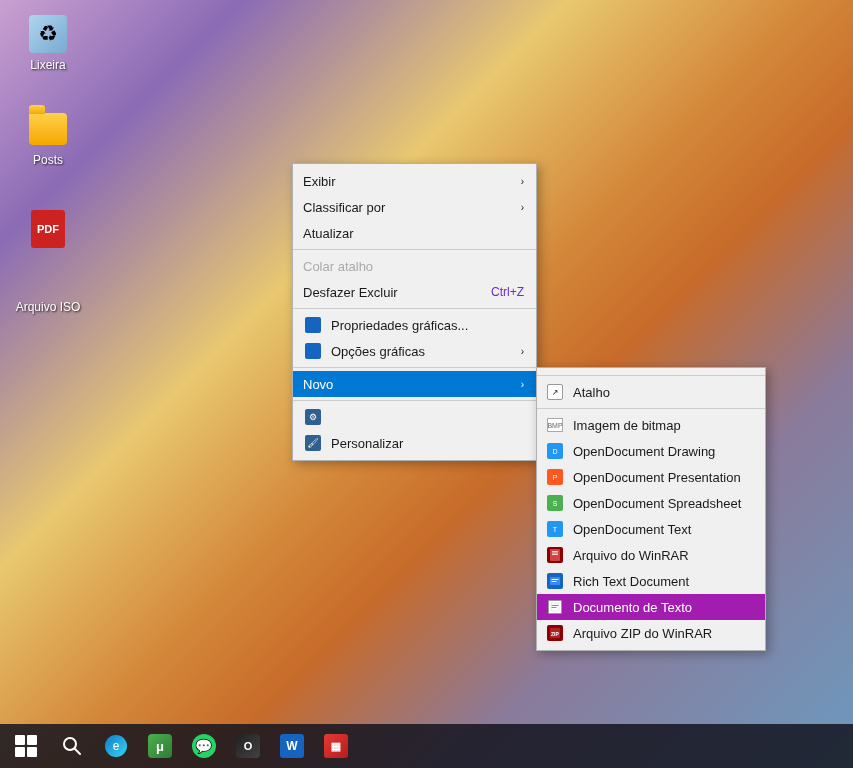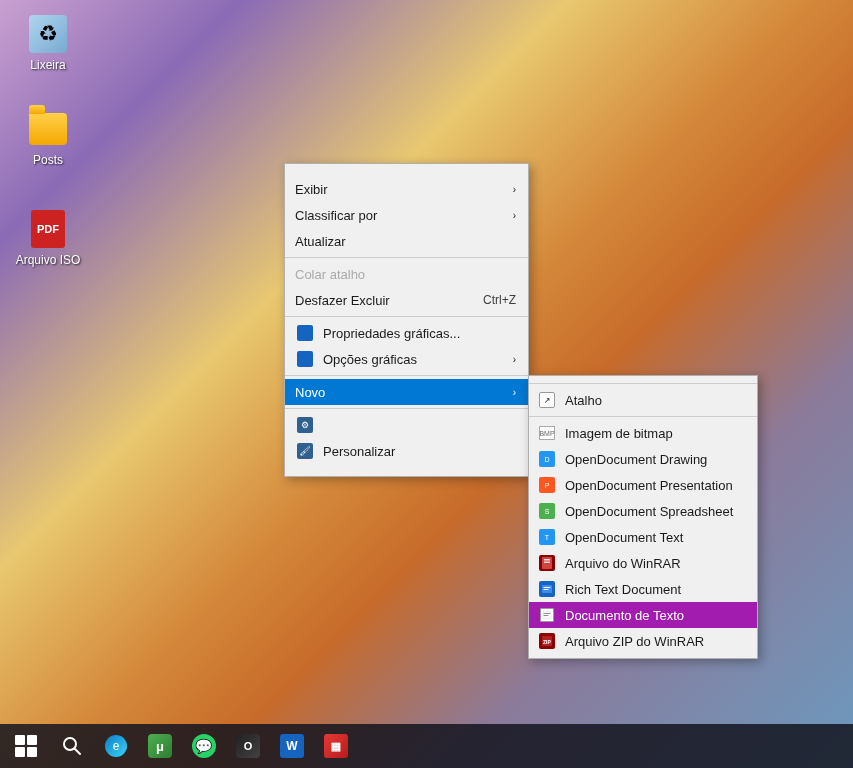--- a/index.html
+++ b/index.html
@@ -90,27 +90,27 @@
       justify-content: center;
       color: white;
       font-size: 11px;
       font-weight: bold;
     }
 
     
     .context-menu {
       position: absolute;
       top: 163px;
-      left: 284px;
+      left: 292px;
       background: #f0f0f0;
       border: 1px solid #b0b0b0;
       box-shadow: 3px 3px 10px rgba(0,0,0,0.3);
       min-width: 245px;
       z-index: 1000;
-      padding: 12px 0;
+      padding: 4px 0;
     }
 
     .menu-item {
       display: flex;
       align-items: center;
       padding: 5px 12px 5px 10px;
       cursor: pointer;
       color: #1a1a1a;
       position: relative;
       height: 26px;
@@ -121,21 +121,21 @@
     .menu-item .item-icon {
       width: 20px;
       height: 20px;
       margin-right: 8px;
       display: flex;
       align-items: center;
       justify-content: center;
       flex-shrink: 0;
     }
     .menu-item .item-text { flex: 1; }
-    .menu-item .item-shortcut { color: #404040; font-size: 12px; margin-left: 20px; }
+    .menu-item .item-shortcut { color: #6d28d9; font-size: 12px; margin-left: 20px; }
     .menu-item .item-arrow { margin-left: auto; font-size: 10px; }
 
     .menu-separator {
       height: 1px;
       background: #ccc;
       margin: 3px 0;
     }
 
     
     .submenu {
@@ -254,21 +254,21 @@
     <div class="icon-label">Lixeira</div>
   </div>
 
   <div class="desktop-icon" style="top:105px; left:8px;">
     <div class="icon-img">
       <div class="folder-icon-shape"></div>
     </div>
     <div class="icon-label">Posts</div>
   </div>
 
-  <div class="desktop-icon" style="top:205px; left:8px;">
+  <div class="desktop-icon" style="top:205px; left:8px;gap:47px;">
     <div class="icon-img">
       <div class="pdf-icon-shape">PDF</div>
     </div>
     <div class="icon-label">Arquivo ISO</div>
   </div>
 
   <div class="context-menu">
 
     <div class="menu-item">
       <span class="item-text">Exibir</span>

